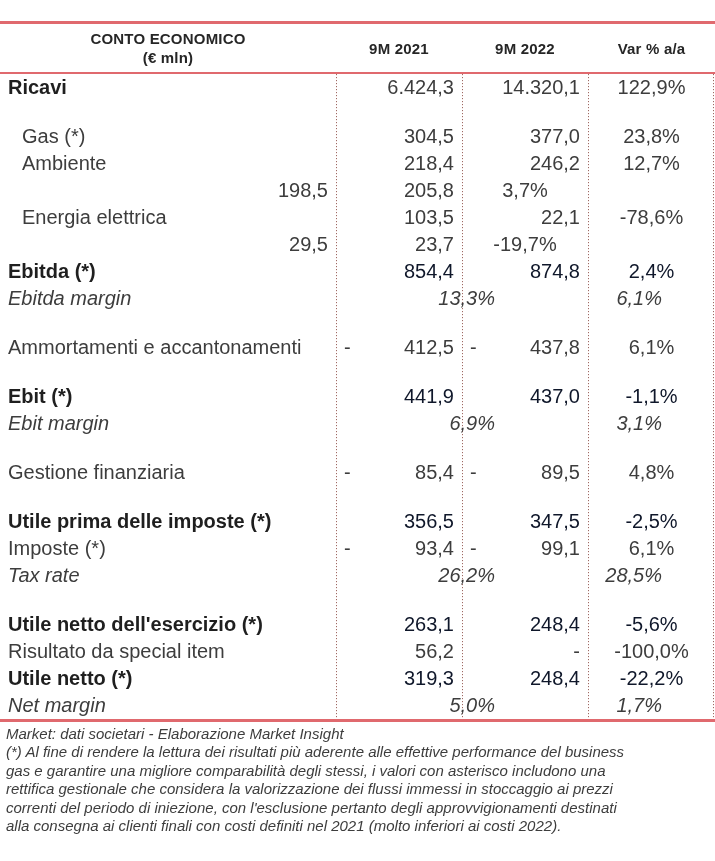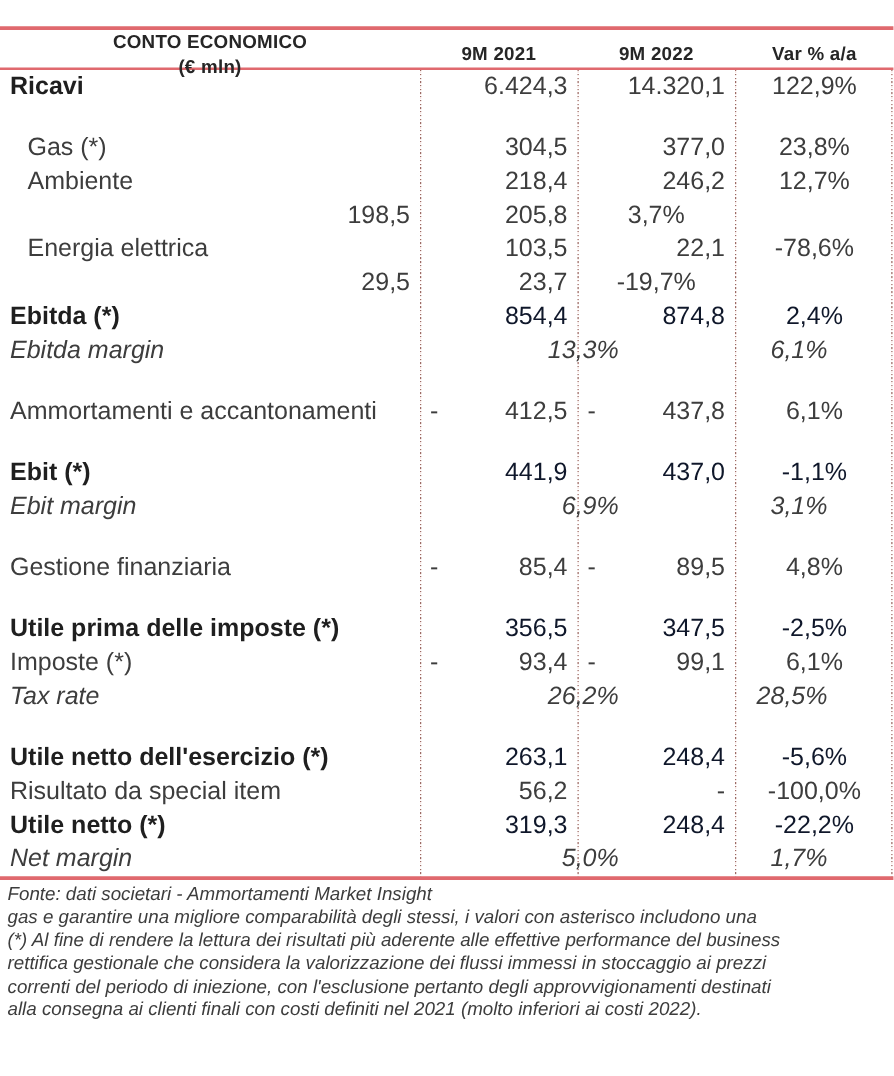--- a/index.html
+++ b/index.html
@@ -11,21 +11,21 @@
     color:#3d3d3d;
     overflow:hidden;
   }
   .rule{background:#e0696e;}
   .rule-top{margin-top:21px;height:3px;}
   .rule-head{height:2px;}
   .rule-bottom{height:3px;}
   .thead{
     display:grid;
     grid-template-columns:336px 126px 126px 127px;
-    height:30px;
+    height:48px;
     align-items:center;
     font-weight:bold;
     font-size:15px;
     color:#262626;
   }
   .thead .h{ text-align:center; letter-spacing:0.2px; }
   .title-cell{ line-height:1.3; }
   .tbody{ position:relative; }
   .vsep{
     position:absolute;top:0;bottom:0;width:1px;
@@ -191,23 +191,23 @@
     <div class="cell-label">Net margin</div>
     <div class="cell-num"><span class="minus"></span><span class="val">5,0%</span></div>
     <div class="cell-num"><span class="minus"></span><span class="val">1,7%</span></div>
     <div class="cell-var">-3,2%</div>
   </div>
     </div>
 
   <div class="rule rule-bottom"></div>
 
   <div class="footnotes">
-    <div class="source-line">Fonte: dati societari - Ammortamenti Market Insight</div>
+    <div class="source-line">Market: dati societari - Elaborazione Market Insight</div>
     <div>
+        <div class="note-line">(*) Al fine di rendere la lettura dei risultati più aderente alle effettive performance del business</div>
         <div class="note-line">gas e garantire una migliore comparabilità degli stessi, i valori con asterisco includono una</div>
-        <div class="note-line">(*) Al fine di rendere la lettura dei risultati più aderente alle effettive performance del business</div>
         <div class="note-line">rettifica gestionale che considera la valorizzazione dei flussi immessi in stoccaggio ai prezzi</div>
         <div class="note-line">correnti  del periodo di iniezione, con l'esclusione pertanto degli approvvigionamenti destinati</div>
         <div class="note-line">alla consegna ai clienti finali con costi definiti nel 2021 (molto inferiori ai costi 2022).</div>
       </div>
   </div>
 
 </div>
 
 </body></html>

